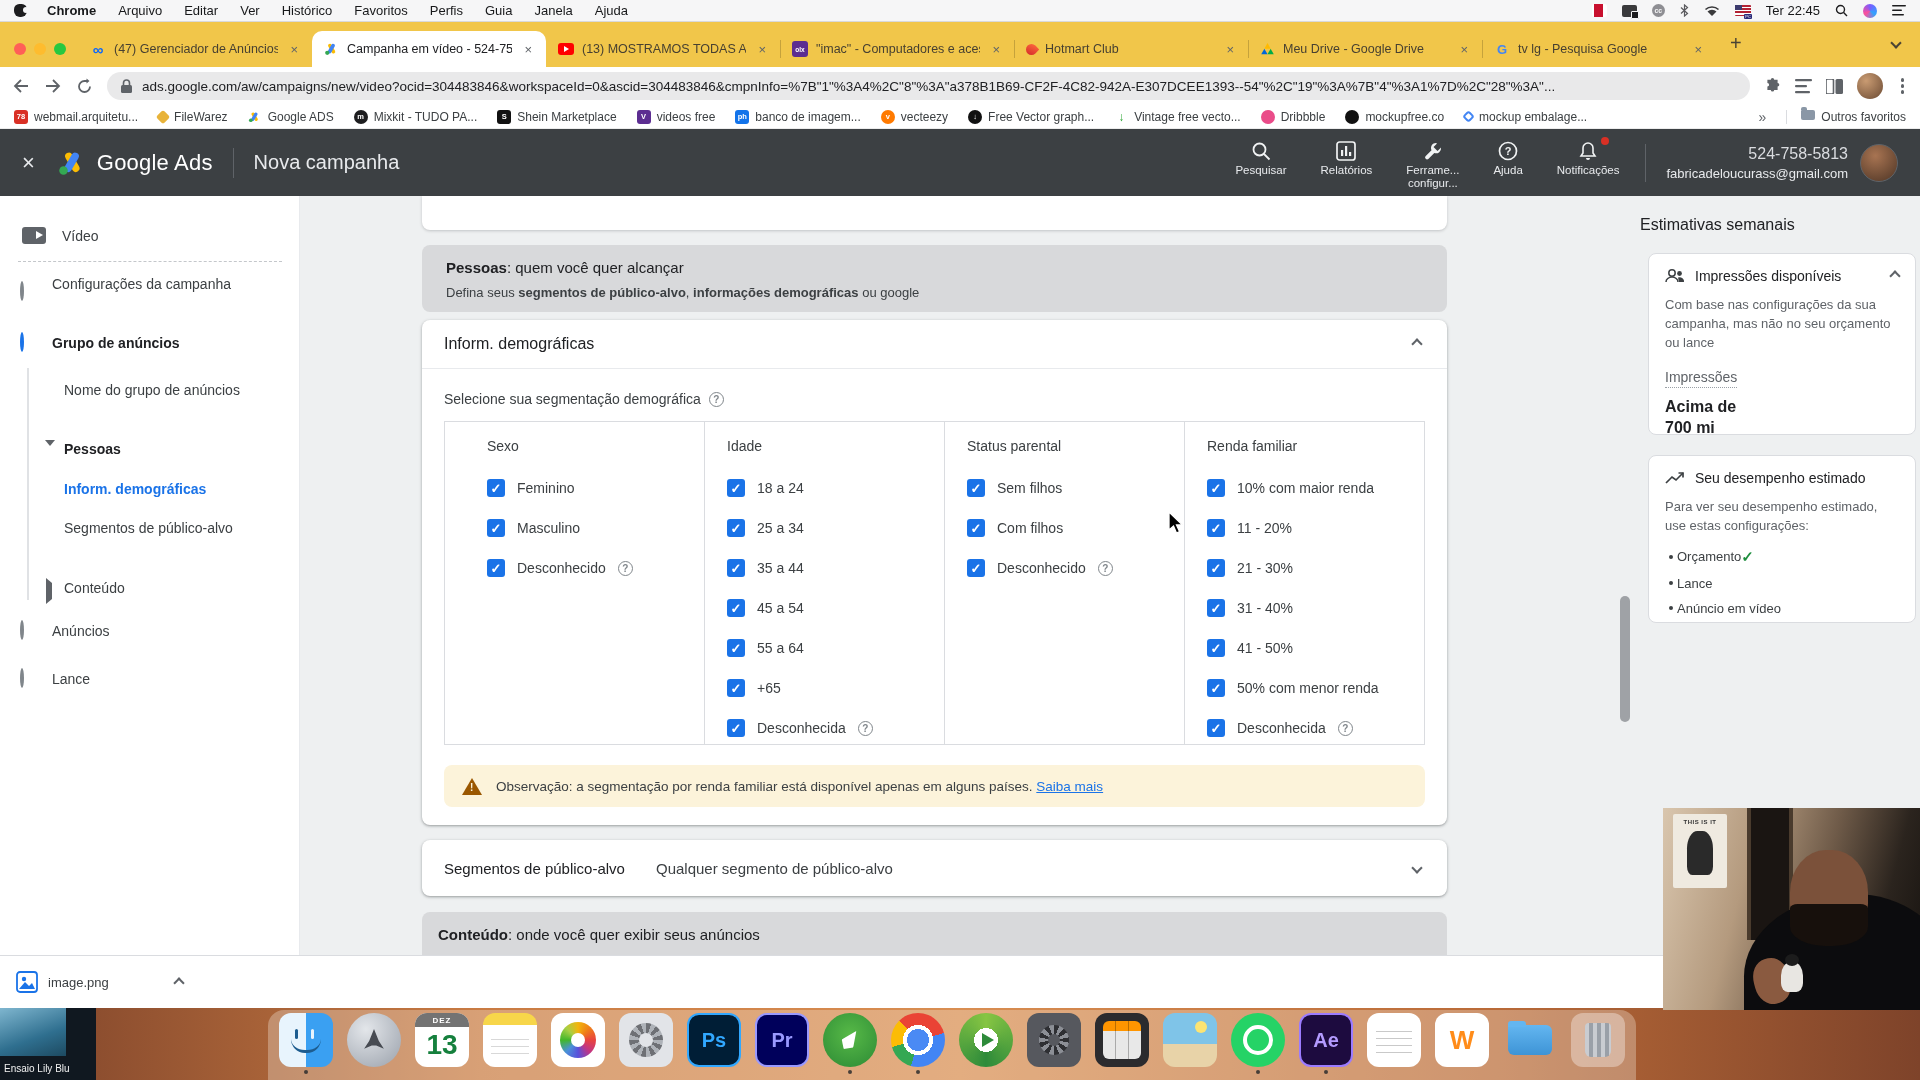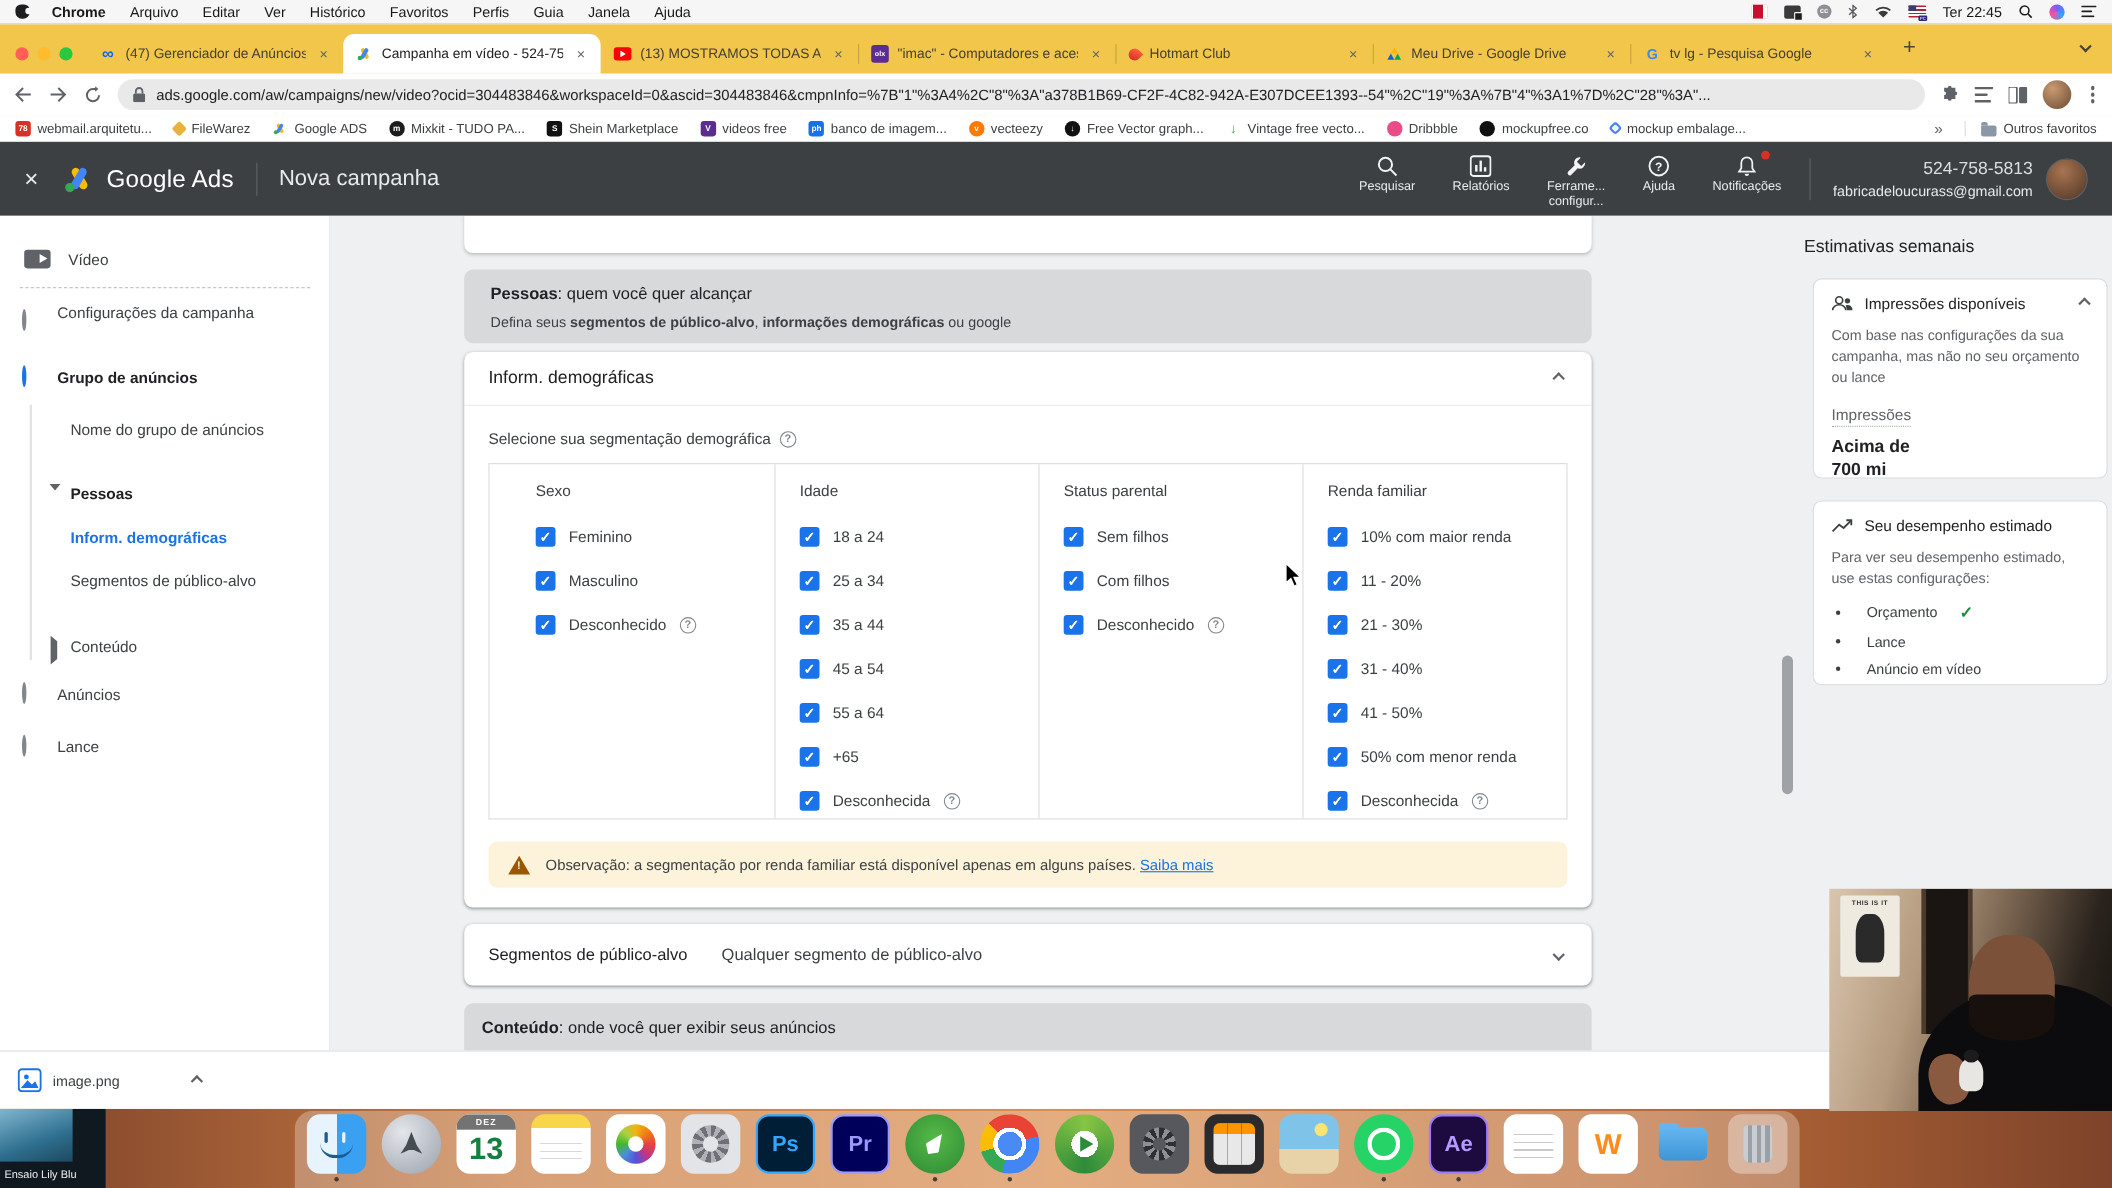--- a/index.html
+++ b/index.html
@@ -72,21 +72,21 @@
   .dots3 i { width:3.5px; height:3.5px; border-radius:50%; background:#5f6368; }
 
   
   .bmbar { position:absolute; top:105px; left:0; right:0; height:24px; background:#fff;
            display:flex; align-items:center; padding:0 14px; gap:20px; font-size:12px; color:#3c4043;
            border-bottom:1px solid #ececec; }
   .bm { display:flex; align-items:center; gap:6px; white-space:nowrap; }
   .bmi { width:14px; height:14px; border-radius:3px; display:flex; align-items:center; justify-content:center;
          font-size:7.5px; font-weight:bold; color:#fff; }
   .bm-sep { margin-left:auto; color:#5f6368; font-size:14px; }
-  .bm-other { display:flex; align-items:flex-end; gap:6px; border-left:1px solid #dadce0; padding-left:14px; }
+  .bm-other { display:flex; align-items:flex-start; gap:6px; border-left:1px solid #dadce0; padding-left:14px; }
   .folder14 { width:14px; height:10px; background:#8a97a6; border-radius:1px 2px 2px 2px; position:relative; }
   .folder14::before{ content:""; position:absolute; top:-3px; left:0; width:6px; height:3px; background:#8a97a6; border-radius:2px 2px 0 0; }
 
   
   .gheader { position:absolute; top:129px; left:0; right:0; height:67px; background:#3c4043; color:#fff;
              display:flex; align-items:center; padding:0 22px; z-index:5; }
   .gclose { font-size:22px; color:#e8eaed; margin-right:22px; }
   .gbrand { font-size:22px; color:#fff; margin-left:10px; letter-spacing:.2px; }
   .gdiv { width:1px; height:30px; background:#5f6368; margin:0 20px; }
   .gtitle { font-size:20px; color:#e8eaed; }
@@ -155,21 +155,21 @@
   
   .est { position:absolute; left:1640px; top:0; width:278px; color:#3c4043; }
   .est h2 { font-size:16px; font-weight:500; color:#202124; position:absolute; top:20px; left:0; }
   .ecard { position:absolute; left:8px; width:268px; background:#fff; border:1px solid #dadce0; border-radius:8px; padding:14px 16px; }
   .ecard .ehead { display:flex; align-items:center; gap:10px; font-size:14px; color:#202124; font-weight:500; }
   .ecard .ehead .chev { margin-left:auto; border-color:#5f6368; }
   .ecard .ebody { font-size:13px; color:#5f6368; line-height:1.45; margin-top:12px; }
   .metric-label { display:inline-block; font-size:14px; color:#5f6368; border-bottom:1.5px dotted #9aa0a6; padding-bottom:2px; margin-top:16px;text-align:center; }
   .metric-val { font-size:16px; font-weight:bold; color:#202124; line-height:1.35; margin-top:8px; }
   .ebullets { margin-top:12px; font-size:13px; color:#3c4043; }
-  .ebullets .bul { display:flex; align-items:center; gap:20px; margin-top:10px; }
+  .ebullets .bul { display:flex; align-items:center; gap:0; margin-top:10px; }
   .bul .dot { width:4px; height:4px; border-radius:50%; background:#3c4043; margin:0 4px; }
   .gcheck { color:#1e8e3e; font-weight:bold; font-size:15px; }
 
   
   .shelf { position:absolute; top:955px; left:0; right:0; height:53px; background:#fff; border-top:1px solid #dadce0;
            display:flex; align-items:center; padding:0 16px; z-index:20; }
   .dlitem { display:flex; align-items:center; gap:10px; font-size:13px; color:#3c4043; }
   .dlcaret { margin-left:56px; }
 
   

